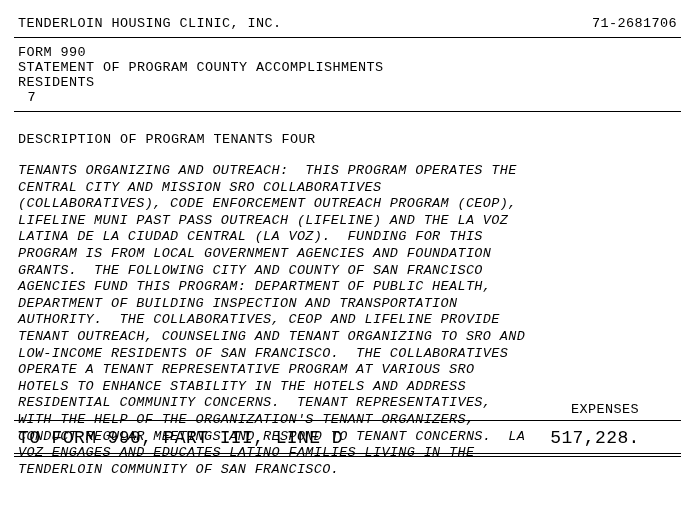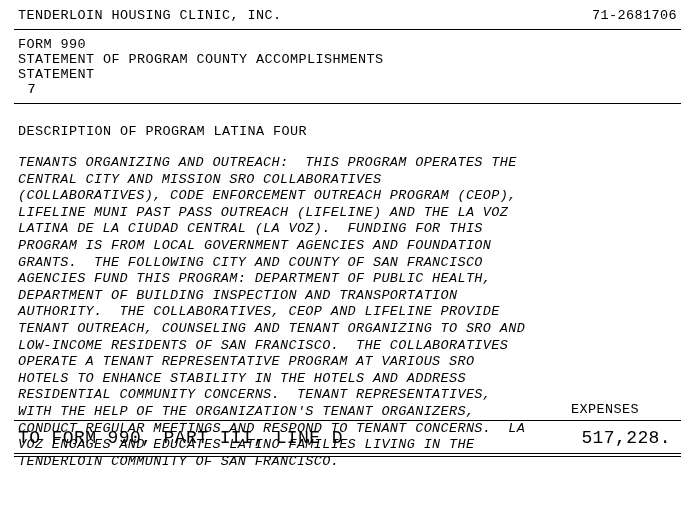--- a/index.html
+++ b/index.html
@@ -12,21 +12,21 @@
     height: 523px;
     font-family: "Liberation Mono", "DejaVu Sans Mono", monospace;
     color: #000000;
     overflow: hidden;
   }
   .page {
     position: relative;
     width: 695px;
     height: 465px;
     box-sizing: border-box;
-    padding: 0 14px;
+    padding: 8px 14px;
   }
 
   
   .header-row {
     display: flex;
     justify-content: space-between;
     align-items: baseline;
     font-size: 13.5px;
     letter-spacing: 0.4px;
     padding-top: 8px;
@@ -124,21 +124,21 @@
     flex: 1;
     padding-left: 4px;
     white-space: nowrap;
   }
   .totals-grants {
     width: 148px;
     text-align: right;
   }
   .totals-expenses {
     width: 152px;
-    text-align: right;
+    text-align: center;
     padding-right: 10px;
   }
   .double-rule {
     border-top: 1px solid #000;
     border-bottom: 1px solid #000;
     height: 2px;
   }
   .hr-top {
     border-top: 1px solid #000;
   }
@@ -151,27 +151,27 @@
   <div class="header-row">
     <span class="org-name">TENDERLOIN HOUSING CLINIC, INC.</span>
     <span class="ein">71-2681706</span>
   </div>
 
   <div class="rule"></div>
 
   <div class="form-row">
     <span class="form-label">FORM 990</span>
     <span class="form-title">STATEMENT OF PROGRAM COUNTY ACCOMPLISHMENTS</span>
-    <span class="stmt-label">STATEMENT</span>
+    <span class="stmt-label">RESIDENTS</span>
     <span class="stmt-num">7</span>
   </div>
 
   <div class="rule thin"></div>
 
-  <div class="desc-title">DESCRIPTION OF PROGRAM LATINA FOUR</div>
+  <div class="desc-title">DESCRIPTION OF PROGRAM TENANTS FOUR</div>
 
   <div class="body-text">TENANTS ORGANIZING AND OUTREACH:  THIS PROGRAM OPERATES THE
 CENTRAL CITY AND MISSION SRO COLLABORATIVES
 (COLLABORATIVES), CODE ENFORCEMENT OUTREACH PROGRAM (CEOP),
 LIFELINE MUNI PAST PASS OUTREACH (LIFELINE) AND THE LA VOZ
 LATINA DE LA CIUDAD CENTRAL (LA VOZ).  FUNDING FOR THIS
 PROGRAM IS FROM LOCAL GOVERNMENT AGENCIES AND FOUNDATION
 GRANTS.  THE FOLLOWING CITY AND COUNTY OF SAN FRANCISCO
 AGENCIES FUND THIS PROGRAM: DEPARTMENT OF PUBLIC HEALTH,
 DEPARTMENT OF BUILDING INSPECTION AND TRANSPORTATION

